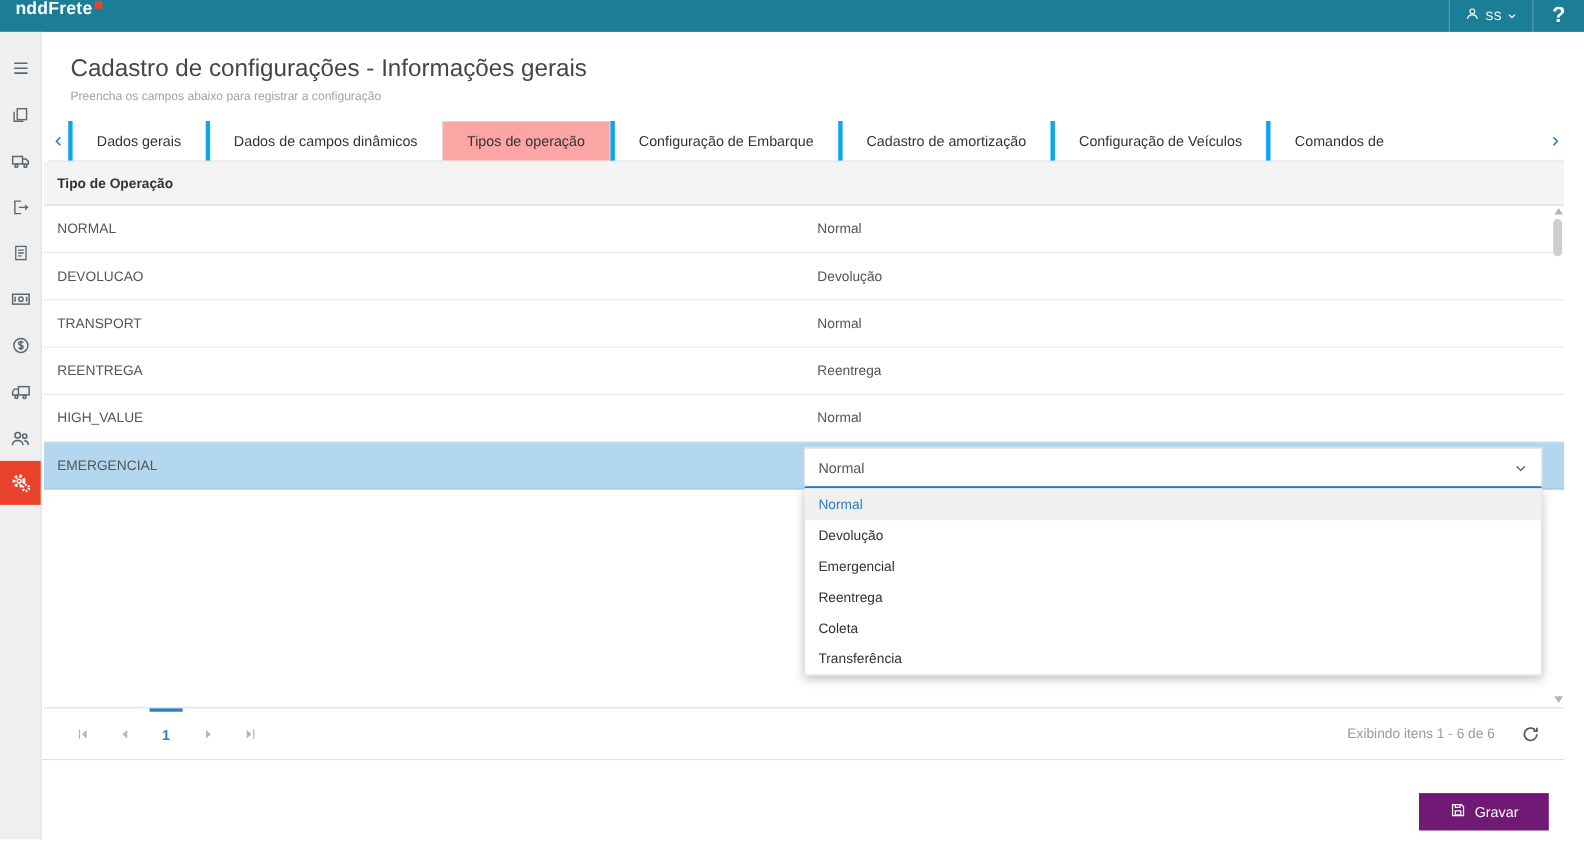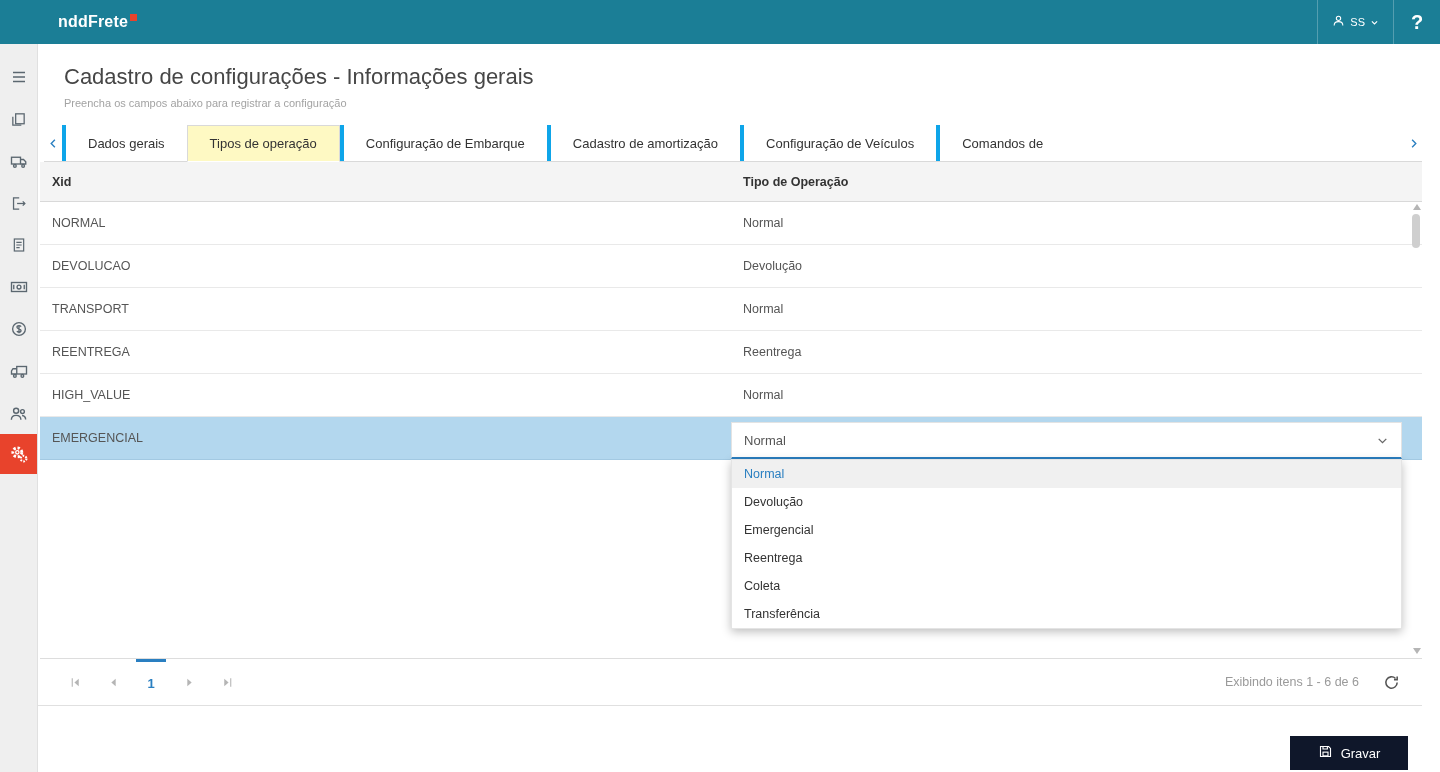--- a/index.html
+++ b/index.html
@@ -1,20 +1,20 @@
 <!DOCTYPE html>
 <html><head>
 <meta charset="utf-8">
 <style>
   * { margin:0; padding:0; box-sizing:border-box; }
   html,body { width:1440px; height:772px; overflow:hidden;
     font-family:"Liberation Sans", sans-serif; background:#fff; color:#555; }
 
   
-  .topbar { height:44px; background:#1b7e96; display:flex; align-items:center; color:#fff;padding-left:44px; }
+  .topbar { height:29px; background:#1b7e96; display:flex; align-items:flex-start; color:#fff; }
   .brand { font-size:16px; font-weight:bold; padding-left:14px; letter-spacing:.2px; position:relative; }
   .brand .sq { display:inline-block; width:7px; height:7px; background:#e8432c; margin-left:2px; vertical-align:top; margin-top:1px; }
   .topbar-right { margin-left:auto; display:flex; align-items:stretch; height:100%; }
   .user-menu { display:flex; align-items:center; gap:5px; padding:0 14px;
     border-left:1px solid rgba(255,255,255,.25); border-right:1px solid rgba(255,255,255,.25); cursor:pointer; }
   .user-menu .initials { font-size:11px; }
   .help-btn { width:46px; display:flex; align-items:center; justify-content:center;
     font-size:20px; font-weight:bold; cursor:pointer; }
 
   
@@ -31,21 +31,21 @@
   .page-title { font-size:22px; font-weight:normal; color:#464646; }
   .page-subtitle { font-size:11px; color:#a3a3a3; margin-top:7px; }
 
   
   .tabs { display:flex; align-items:stretch; height:37px; margin:16px 0 0 6px;
     border-bottom:1px solid #d9d9d9; font-size:13px; color:#333; }
   .tab-scroll { width:18px; display:flex; align-items:center; justify-content:center;
     color:#2a7fc1; cursor:pointer; }
   .tab { display:flex; align-items:center; padding:0 22px; border-left:4px solid #0ea5e9; cursor:pointer; white-space:nowrap; }
   .tab:last-of-type { border-right:1px solid #ececec; }
-  .tab.active { border:1px solid #d9d9d9; border-bottom:1px solid #fff; margin-bottom:-1px; background:#fef9c3; }
+  .tab.active { border:1px solid #d9d9d9; border-bottom:1px solid #fff; margin-bottom:-1px; background:#fca5a5; }
   .tab-scroll.right { margin-left:auto; }
 
   
   .table-area { position:relative; margin-left:2px; height:497px; border-bottom:1px solid #ddd; }
   .thead { display:grid; grid-template-columns:1fr 1fr; height:40px; background:#f4f4f4;
     border-bottom:1px solid #d9d9d9; align-items:center; font-size:12.5px; font-weight:bold; color:#333; }
   .thead > div { padding-left:12px; }
   .trow { display:grid; grid-template-columns:1fr 1fr; height:43px; align-items:center;
     border-bottom:1px solid #e9e9e9; font-size:12.5px; color:#555; cursor:pointer; }
   .trow > div { padding-left:12px; }
@@ -74,21 +74,21 @@
   .pg-btn { width:30px; height:100%; display:flex; align-items:center; justify-content:center;
     color:#b5b5b5; cursor:pointer; margin-right:8px; }
   .pg-current { width:30px; height:100%; display:flex; align-items:center; justify-content:center;
     color:#2a7fc1; font-weight:bold; font-size:13px; border-top:3px solid #2a7fc1; margin-right:8px; cursor:pointer; }
   .pg-status { margin-left:auto; font-size:12.5px; color:#9a9a9a; }
   .pg-refresh { margin-left:24px; color:#555; cursor:pointer; display:flex; }
 
   
   .footer { border-top:1px solid #e0e0e0; height:76px; position:relative; }
   .save-btn { position:absolute; right:14px; top:30px; width:118px; height:34px;
-    background:#0f172a; color:#fff; border:none; font-size:13px; font-family:inherit;
+    background:#701a75; color:#fff; border:none; font-size:13px; font-family:inherit;
     display:flex; align-items:center; justify-content:center; gap:8px; cursor:pointer; }
 </style>
 </head>
 <body>
 
 <header class="topbar">
   <div class="brand"><span>nddFrete</span><span class="sq"></span></div>
   <div class="topbar-right">
     <div class="user-menu">
       <span>
@@ -187,35 +187,35 @@
       <div class="page-subtitle">Preencha os campos abaixo para registrar a configuração</div>
     </div>
 
     <nav class="tabs">
       <div class="tab-scroll">
         <svg width="11" height="11" viewBox="0 0 24 24" fill="none" stroke="currentColor" stroke-width="3">
             <polyline points="15,4 7,12 15,20"></polyline>
           </svg>
       </div>
       <div class="tab">Dados gerais</div>
+      <div class="tab">Dados de campos dinâmicos</div>
       <div class="tab active">Tipos de operação</div>
       <div class="tab">Configuração de Embarque</div>
       <div class="tab">Cadastro de amortização</div>
       <div class="tab">Configuração de Veículos</div>
       <div class="tab">Comandos de</div>
       <div class="tab-scroll right">
         <svg width="11" height="11" viewBox="0 0 24 24" fill="none" stroke="currentColor" stroke-width="3">
             <polyline points="9,4 17,12 9,20"></polyline>
           </svg>
       </div>
     </nav>
 
     <section class="table-area">
       <div class="thead">
-        <div>Xid</div>
         <div>Tipo de Operação</div>
       </div>
 
       <div class="trow">
         <div>NORMAL</div>
         <div>Normal</div>
       </div>
       <div class="trow">
         <div>DEVOLUCAO</div>
         <div>Devolução</div>

